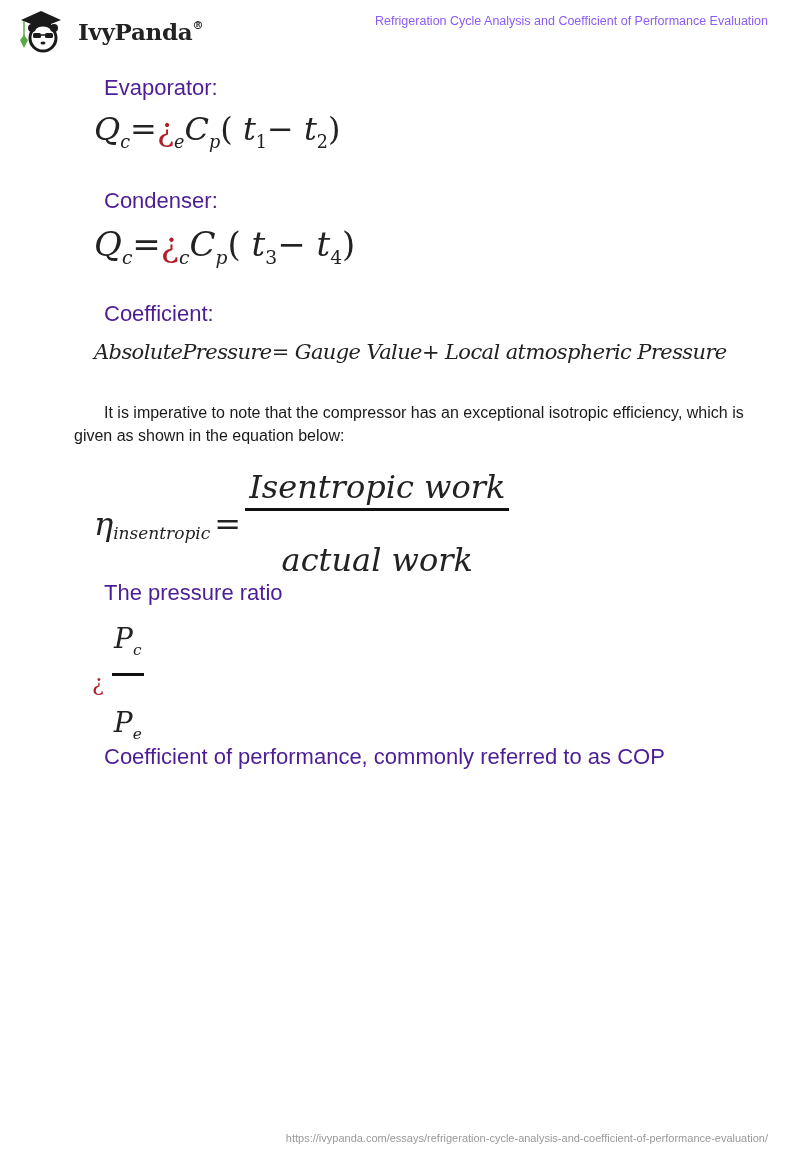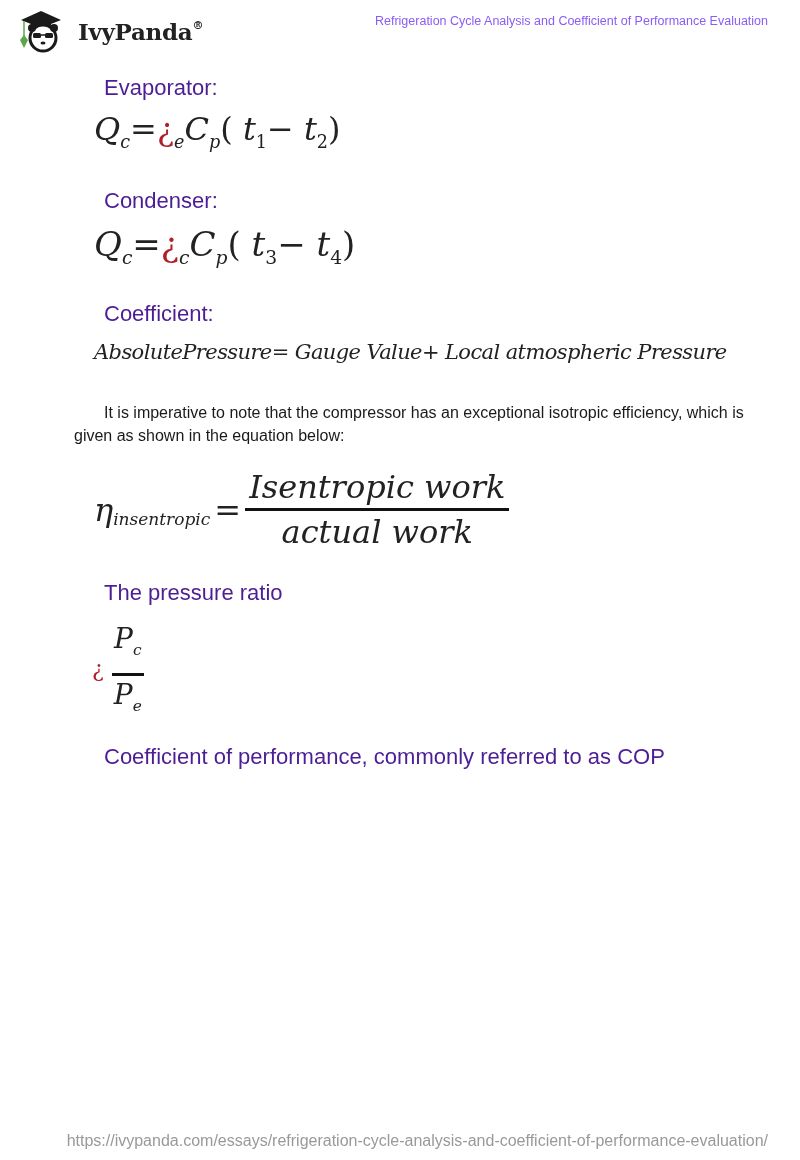--- a/index.html
+++ b/index.html
@@ -9,24 +9,24 @@
   .logo-text { font-family:"DejaVu Serif", serif; font-weight:bold; font-size:23px; color:#222; margin-left:6px; letter-spacing:-0.3px; }
   .logo-text sup { font-size:11px; position:relative; top:-2px; }
   .header-title { right:32px; top:14px; font-size:12.5px; color:#8b5cf6; }
   .label { font-size:22px; color:#4c1d95; }
   .math { font-family:"DejaVu Serif", serif; font-style:italic; color:#222; white-space:nowrap; }
   .red { color:#b0202a; font-style:normal; }
   .sub { font-size:0.55em; vertical-align:-0.45em; }
   .upright { font-style:normal; }
   .para { left:74px; width:670px; font-size:16px; line-height:23px; color:#1a1a1a; }
   .para .indent { display:inline-block; width:30px; }
-  .frac { display:inline-flex; flex-direction:column; align-items:center; vertical-align:middle; }
+  .frac { display:inline-flex; flex-direction:column; align-items:center; vertical-align:middle;gap:28px; }
   .frac .num { border-bottom:3px solid #111; padding:0 4px 2px; }
   .frac .den { padding:2px 4px 0; }
-  .footer-url { right:32px; top:1132px; font-size:16px; color:#999; }
+  .footer-url { right:32px; top:1132px; font-size:11px; color:#999; }
 </style>
 </head>
 <body>
 
 <div class="abs header-logo">
   <svg width="46" height="46" viewBox="0 0 46 46">
     <polygon points="3,12 23,3 43,12 23,20" fill="#1a1a1a"></polygon>
     <rect x="13" y="12" width="20" height="6" fill="#1a1a1a"></rect>
     <line x1="6" y1="13" x2="6" y2="30" stroke="#5aa84a" stroke-width="1.5"></line>
     <path d="M2,32 L6,27 L10,32 L6,40 Z" fill="#5aa84a"></path>

